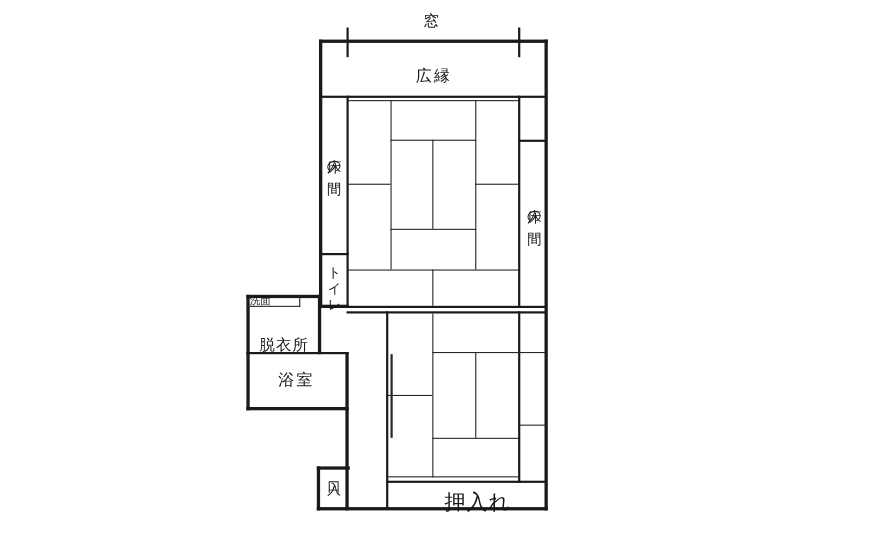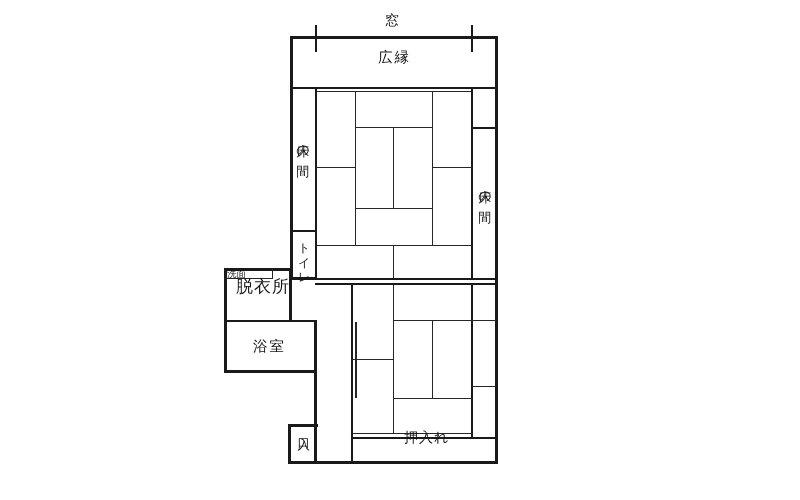--- a/index.html
+++ b/index.html
@@ -62,23 +62,23 @@
   <div class="m" style="left:316px;top:245px;width:156px;height:1px"></div>
 
   <div class="m" style="left:393px;top:285px;width:1px;height:149px"></div>
   <div class="m" style="left:432px;top:320px;width:1px;height:78px"></div>
   <div class="m" style="left:393px;top:320px;width:103px;height:1px"></div>
   <div class="m" style="left:352px;top:359px;width:41px;height:1px"></div>
   <div class="m" style="left:472px;top:386px;width:24px;height:1px"></div>
   <div class="m" style="left:393px;top:398px;width:79px;height:1px"></div>
 
   <div class="lbl" style="left:385px;top:13px;font-size:14px">窓</div>
-  <div class="lbl" style="left:378px;top:50px;font-size:14.5px;letter-spacing:2px">広縁</div>
+  <div class="lbl" style="left:378px;top:63px;font-size:14.5px;letter-spacing:2px">広縁</div>
   <div class="lbl v" style="left:295px;top:134px;font-size:13px;letter-spacing:3px">床の間</div>
   <div class="lbl v" style="left:297px;top:234px;font-size:12px;letter-spacing:1px">トイレ</div>
   <div class="lbl v" style="left:477px;top:180px;font-size:13px;letter-spacing:3px">床の間</div>
   <div class="lbl" style="left:227px;top:269px;font-size:9.5px">洗面</div>
-  <div class="lbl" style="left:236px;top:277px;font-size:17px;letter-spacing:1px">脱衣所</div>
+  <div class="lbl" style="left:236px;top:307px;font-size:14px;letter-spacing:1px">脱衣所</div>
   <div class="lbl" style="left:253px;top:339px;font-size:14.5px;letter-spacing:2px">浴室</div>
   <div class="lbl v" style="left:297px;top:428px;font-size:12.5px;letter-spacing:1px">入口</div>
-  <div class="lbl" style="left:404px;top:430px;font-size:14px;letter-spacing:1px">押入れ</div>
+  <div class="lbl" style="left:404px;top:447px;font-size:19px;letter-spacing:1px">押入れ</div>
 
 </div>
 
 </body></html>

